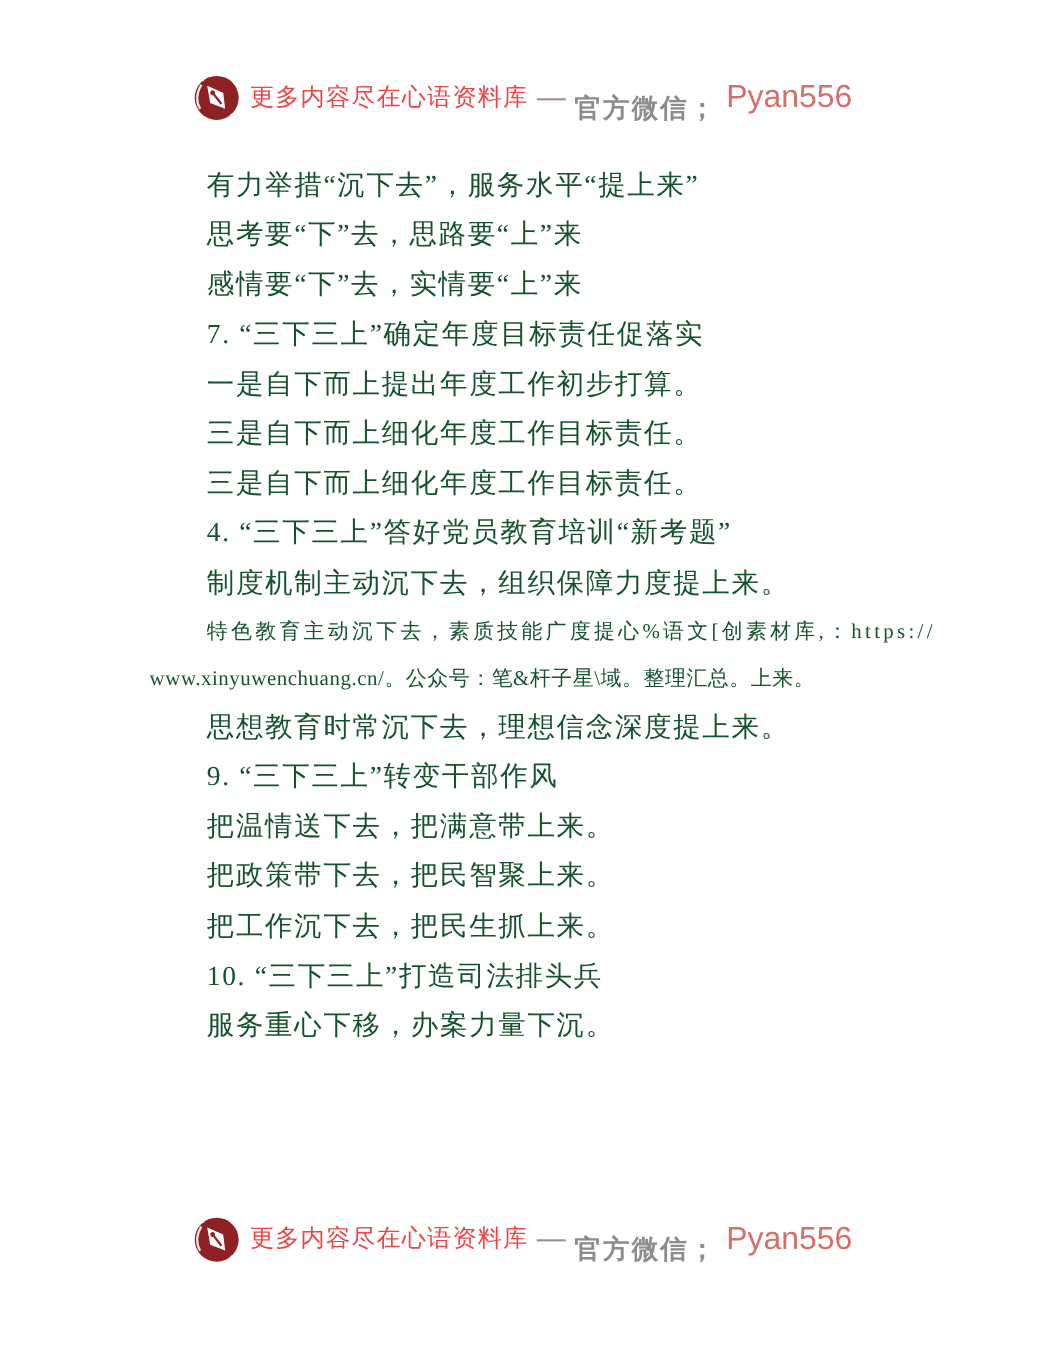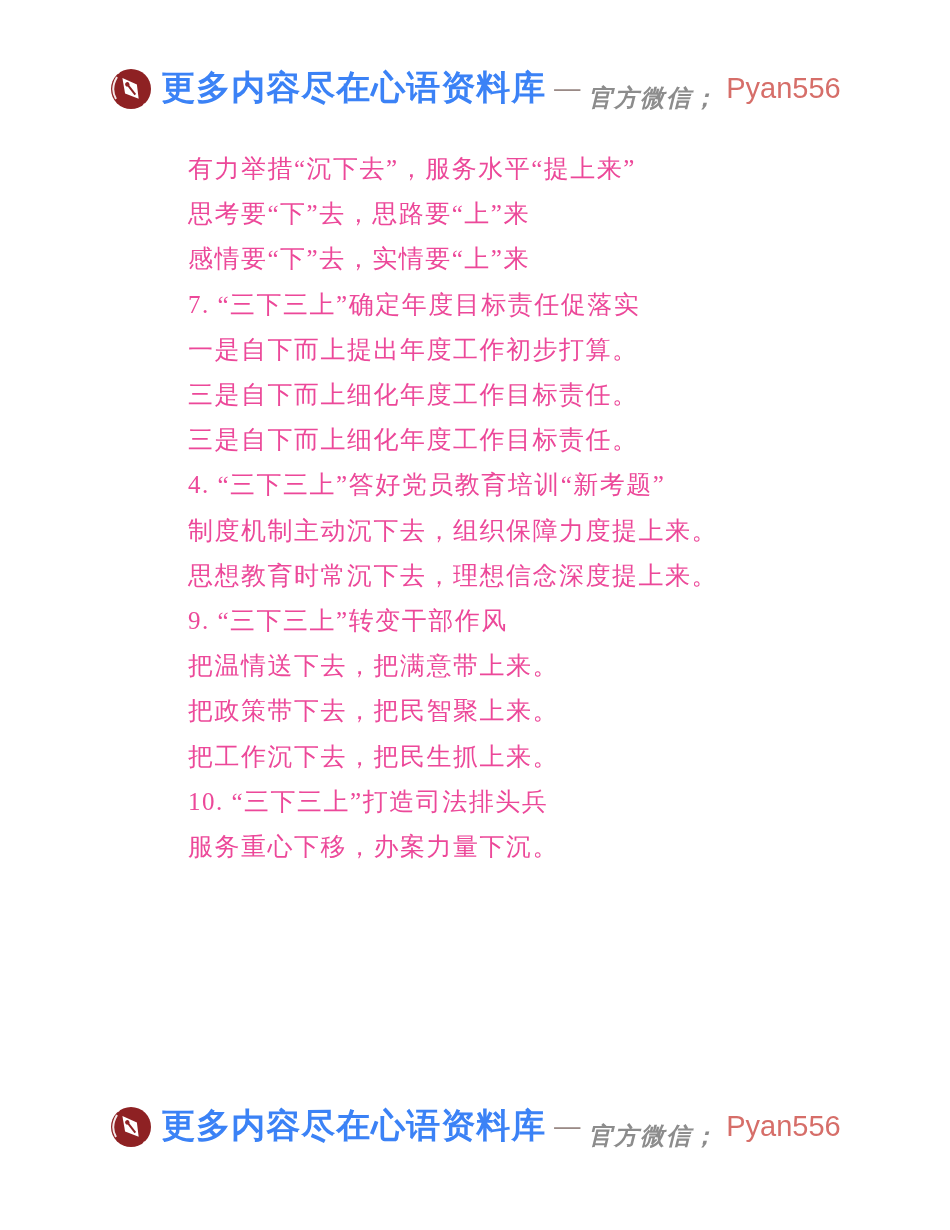--- a/index.html
+++ b/index.html
@@ -21,50 +21,49 @@
     display: flex;
     justify-content: center;
     align-items: center;
     gap: 8px;
     white-space: nowrap;
   }
   .branding.header { top: 62px; }
   .branding.footer { top: 1100px; }
   .logo { display: inline-flex; align-items: center; }
   .site-text {
-    color: #3b82f6;
-    font-size: 34px;
-    font-weight: bold;
+    color: #ef4444;
+    font-size: 22px;
+    font-weight: normal;
     letter-spacing: 1px;
   }
   .dash {
     color: #9a8a86;
     font-size: 26px;
     font-weight: bold;
   }
   .wechat-label {
     color: #8c8c8c;
     font-size: 24px;
-    font-style: italic;
     font-weight: bold;
     letter-spacing: 2px;
     margin-top: 19px;
   }
   .wechat-id {
     color: #d66e69;
     font-size: 29px;
     font-family: "Liberation Sans", sans-serif;
   }
   
   .doc-body {
     position: absolute;
     top: 146px;
     left: 188px;
     right: 30px;
-    color: #ec4899;
+    color: #14532d;
   }
   .line {
     font-size: 25px;
     line-height: 45.2px;
     letter-spacing: 1.5px;
     white-space: nowrap;
   }
   .line.small-indent {
     font-size: 19px;
     line-height: 43px;
@@ -105,20 +104,22 @@
   <main class="doc-body">
       <div class="line">有力举措“沉下去”，服务水平“提上来”</div>
       <div class="line">思考要“下”去，思路要“上”来</div>
       <div class="line">感情要“下”去，实情要“上”来</div>
       <div class="line">7. “三下三上”确定年度目标责任促落实</div>
       <div class="line">一是自下而上提出年度工作初步打算。</div>
       <div class="line">三是自下而上细化年度工作目标责任。</div>
       <div class="line">三是自下而上细化年度工作目标责任。</div>
       <div class="line">4. “三下三上”答好党员教育培训“新考题”</div>
       <div class="line">制度机制主动沉下去，组织保障力度提上来。</div>
+      <div class="line small-indent">特色教育主动沉下去，素质技能广度提心%语文[创素材库,：https://</div>
+      <div class="line small-outdent">www.xinyuwenchuang.cn/。公众号：笔&amp;杆子星\域。整理汇总。上来。</div>
       <div class="line">思想教育时常沉下去，理想信念深度提上来。</div>
       <div class="line">9. “三下三上”转变干部作风</div>
       <div class="line">把温情送下去，把满意带上来。</div>
       <div class="line">把政策带下去，把民智聚上来。</div>
       <div class="line">把工作沉下去，把民生抓上来。</div>
       <div class="line">10. “三下三上”打造司法排头兵</div>
       <div class="line">服务重心下移，办案力量下沉。</div>
     </main>
 
   <div class="branding footer">

